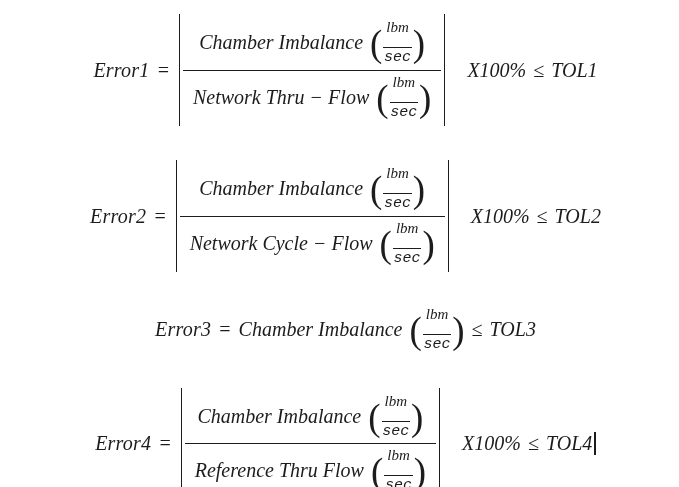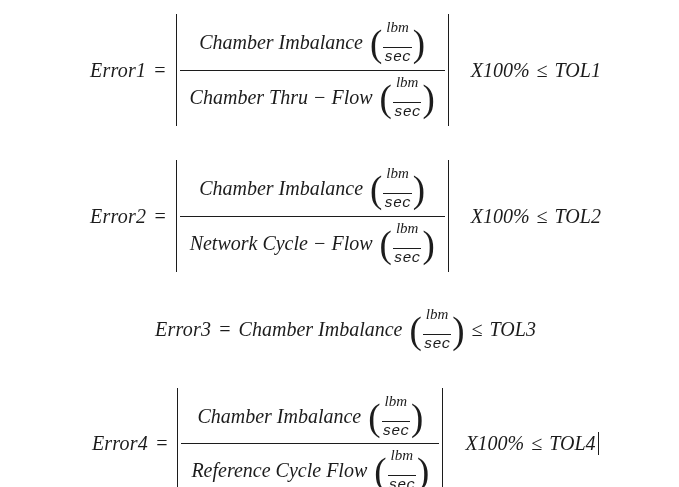--- a/index.html
+++ b/index.html
@@ -66,21 +66,21 @@
           <span class="unit-group">
             <span class="paren">(</span>
             <span class="ufrac">
               <span class="u-num">lbm</span>
               <span class="u-den">sec</span>
             </span>
             <span class="paren">)</span>
           </span>
         </span>
         <span class="den">
-          <span>Chamber Thru − Flow</span>
+          <span>Network Thru − Flow</span>
           <span class="unit-group">
             <span class="paren">(</span>
             <span class="ufrac">
               <span class="u-num">lbm</span>
               <span class="u-den">sec</span>
             </span>
             <span class="paren">)</span>
           </span>
         </span>
       </span>
@@ -150,21 +150,21 @@
           <span class="unit-group">
             <span class="paren">(</span>
             <span class="ufrac">
               <span class="u-num">lbm</span>
               <span class="u-den">sec</span>
             </span>
             <span class="paren">)</span>
           </span>
         </span>
         <span class="den">
-          <span>Reference Cycle Flow</span>
+          <span>Reference Thru Flow</span>
           <span class="unit-group">
             <span class="paren">(</span>
             <span class="ufrac">
               <span class="u-num">lbm</span>
               <span class="u-den">sec</span>
             </span>
             <span class="paren">)</span>
           </span>
         </span>
       </span>

